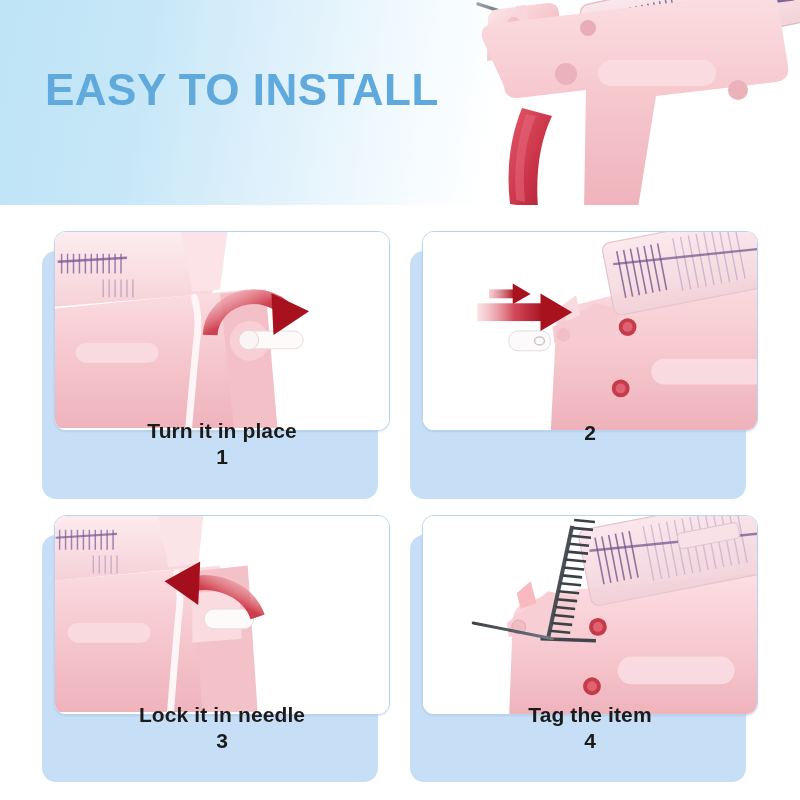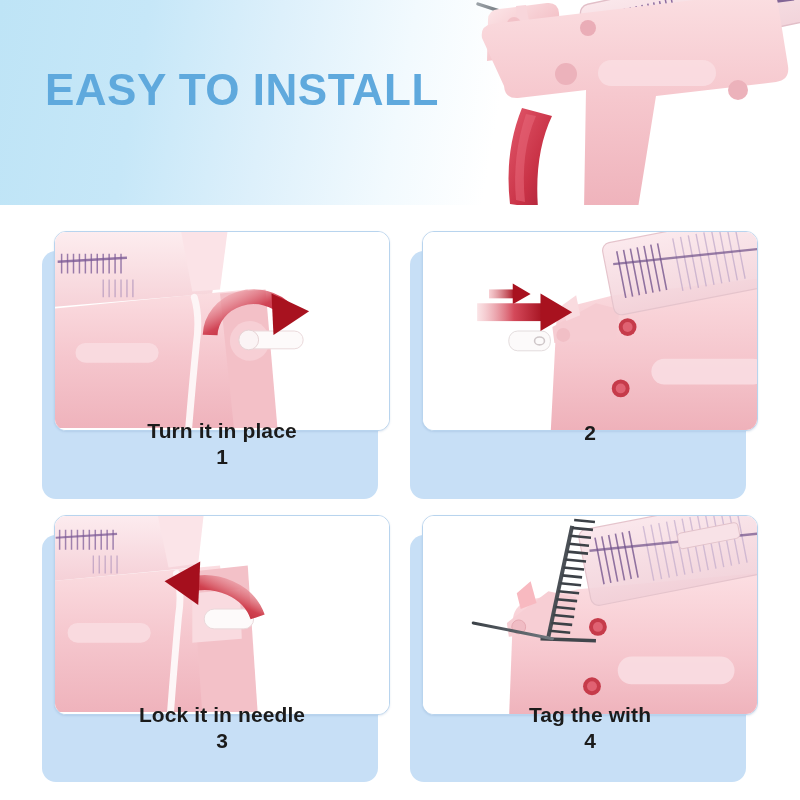--- a/index.html
+++ b/index.html
@@ -379,19 +379,19 @@
             <g stroke="#3c4147" stroke-width="2.6">
               <path d="M129 116 L150 118 M131 108 L152 110 M133 100 L154 102 M135 92 L155 94 M136 84 L157 86 M138 76 L159 78 M140 68 L161 70 M142 60 L162 62 M143 52 L164 54 M145 44 L166 46 M147 36 L168 38 M149 28 L169 30 M150 20 L171 22 M152 12 L173 14 M154 4 L175 6"></path>
             </g>
             <path d="M120 124 L176 126" stroke="#41464c" stroke-width="3.5"></path>
           </g>
 
           <path d="M52 108 L132 124" stroke="url(#s4steel)" stroke-width="3" stroke-linecap="round"></path>
         </svg>
       </div>
       <div class="caption">
-        <div class="cap-label">Tag the with</div>
+        <div class="cap-label">Tag the item</div>
         <div class="cap-num">4</div>
       </div>
     </div>
 
   </div>
 </div>
 
 </body></html>

